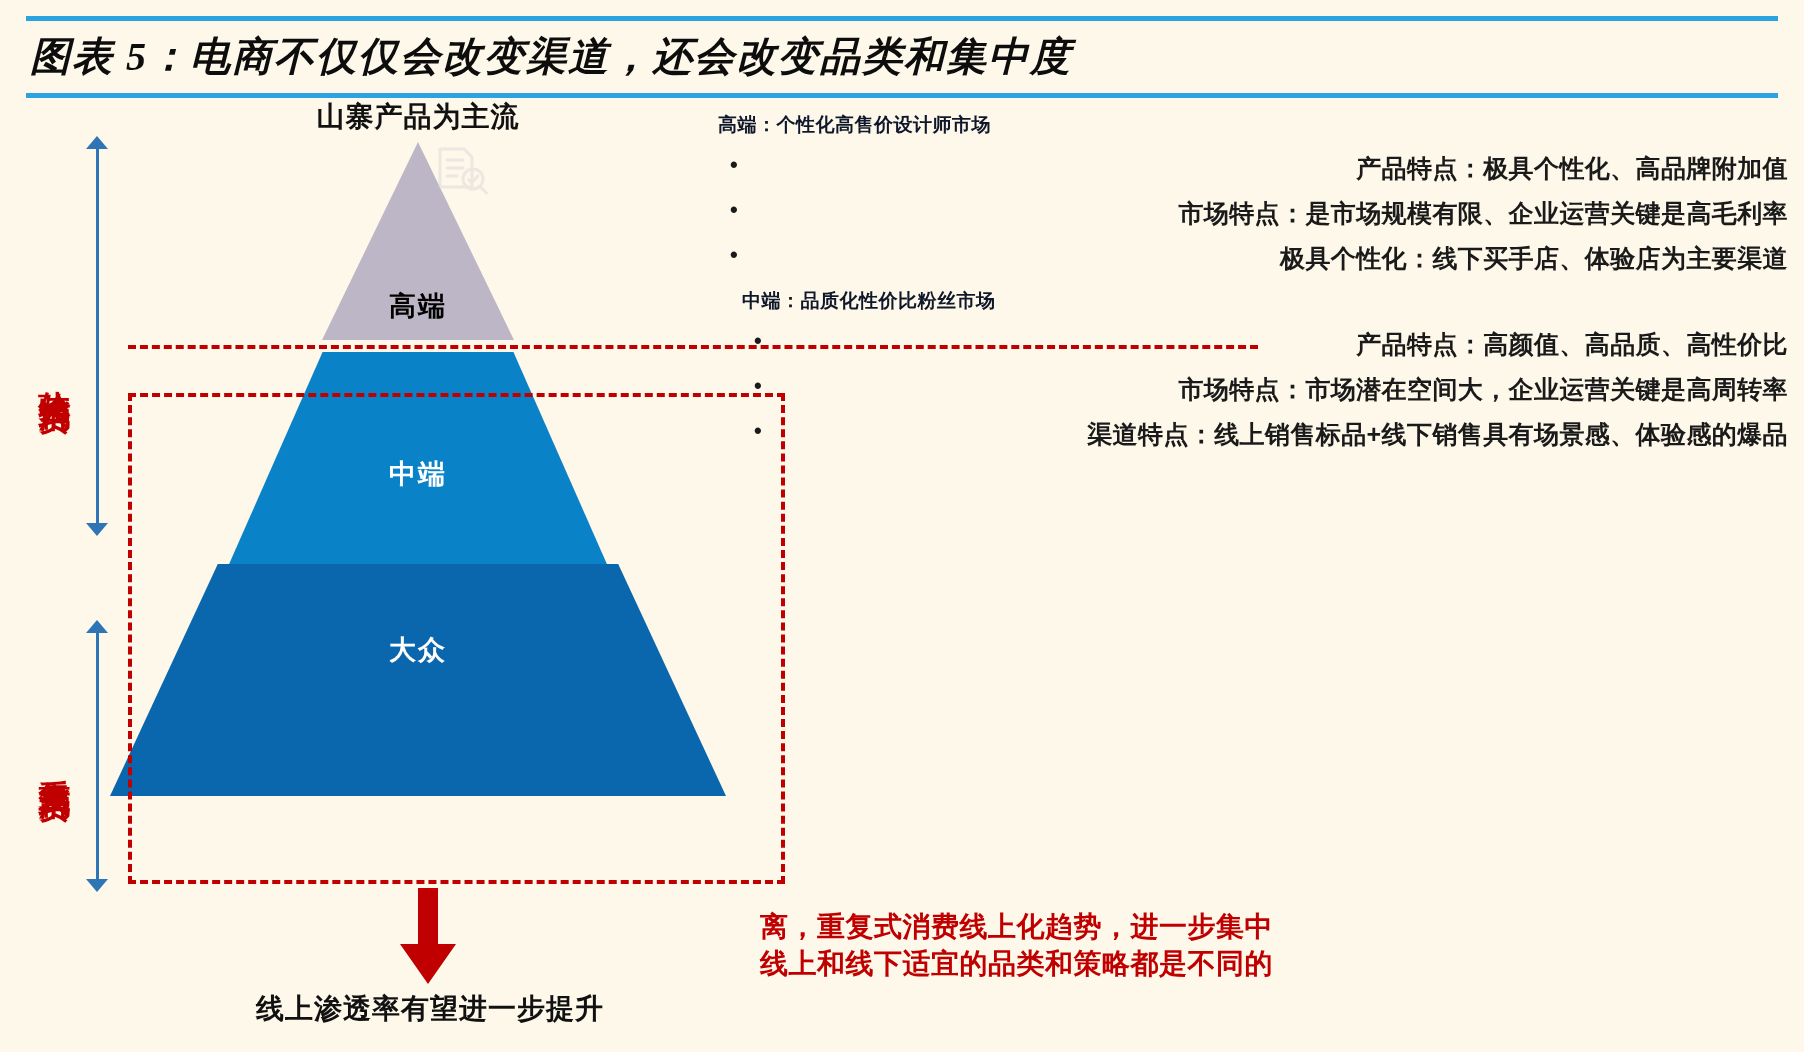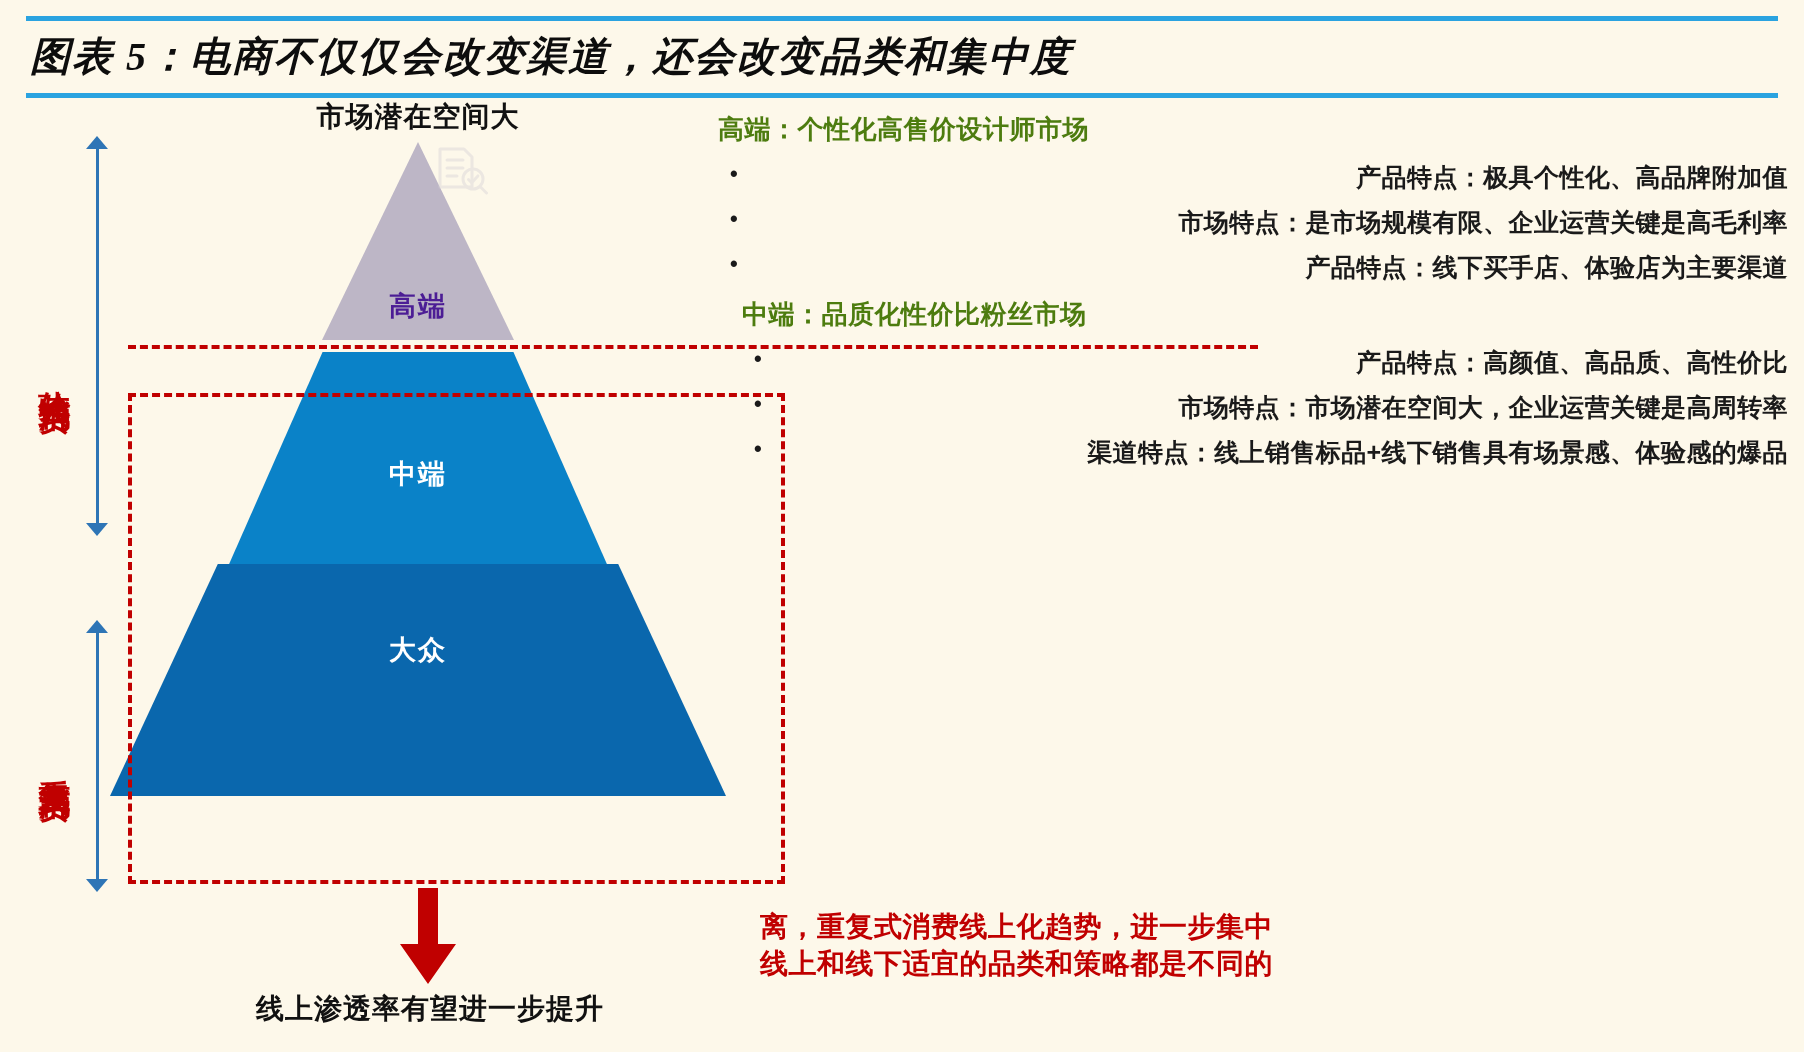--- a/index.html
+++ b/index.html
@@ -105,21 +105,21 @@
     color: #ffffff;
     font-size: 27px;
     font-weight: bold;
     letter-spacing: 2px;
   }
   #tier-high {
     left: 322px; top: 142px;
     width: 192px; height: 198px;
     background: #bdb6c6;
     clip-path: polygon(50% 0%, 100% 100%, 0% 100%);
-    color: #4c1d95;
+    color: #000000;
     align-items: flex-end;
     padding-bottom: 16px;
     box-sizing: border-box;
   }
   #tier-mid {
     left: 215px; top: 352px;
     width: 406px; height: 244px;
     background: #0a82c8;
     clip-path: polygon(26.5% 0%, 73.5% 0%, 100% 100%, 0% 100%);
   }
@@ -186,23 +186,23 @@
 
   
   #right-panel {
     position: absolute;
     left: 718px;
     top: 112px;
     width: 1070px;
   }
   .section { margin-bottom: 2px; }
   .section-head {
-    font-size: 26px;
-    font-weight: bold;
-    color: #4d7c0f;
+    font-size: 19px;
+    font-weight: bold;
+    color: #0f172a;
     letter-spacing: 0.5px;
     margin-bottom: 8px;
   }
   .bullets { margin: 0; padding: 0; list-style: none; text-align: right; }
   .bullet {
     position: relative;
     font-size: 25px;
     color: #1a1a1a;
     font-weight: bold;
     letter-spacing: 0.4px;
@@ -252,21 +252,21 @@
     <div class="head down"></div>
   </div>
 
   <div class="vlabel" id="vlabel-repeat">重复式消费</div>
   <div class="vaxis" id="axis-repeat">
     <div class="head up"></div>
     <div class="line"></div>
     <div class="head down"></div>
   </div>
 
-  <div id="pyramid-title">市场潜在空间大</div>
+  <div id="pyramid-title">山寨产品为主流</div>
 
   <div class="tier" id="tier-high">高端</div>
   <div class="tier" id="tier-mid">中端</div>
   <div class="tier" id="tier-mass">大众</div>
 
   <svg id="doc-check-icon" viewBox="0 0 58 56">
     <g fill="none" stroke="#d8d4d8" stroke-width="3" stroke-linejoin="round" stroke-linecap="round">
       <path d="M8 5 h24 l8 8 v30 h-32 z"></path>
       <path d="M15 16 h16 M15 24 h16 M15 32 h10"></path>
       <circle cx="41" cy="35" r="10"></circle>
@@ -283,21 +283,21 @@
   </svg>
   <div id="bottom-caption">线上渗透率有望进一步提升</div>
 
   <div id="right-panel">
 
     <div class="section" id="section-high">
       <div class="section-head">高端：个性化高售价设计师市场</div>
       <ul class="bullets">
         <li class="bullet">产品特点：极具个性化、高品牌附加值</li>
         <li class="bullet">市场特点：是市场规模有限、企业运营关键是高毛利率</li>
-        <li class="bullet">产品特点：线下买手店、体验店为主要渠道</li>
+        <li class="bullet">极具个性化：线下买手店、体验店为主要渠道</li>
       </ul>
     </div>
 
     <div class="section" id="section-mid">
       <div class="section-head">中端：品质化性价比粉丝市场</div>
       <ul class="bullets">
         <li class="bullet">产品特点：高颜值、高品质、高性价比</li>
         <li class="bullet">市场特点：市场潜在空间大，企业运营关键是高周转率</li>
         <li class="bullet">渠道特点：线上销售标品+线下销售具有场景感、体验感的爆品</li>
       </ul>

